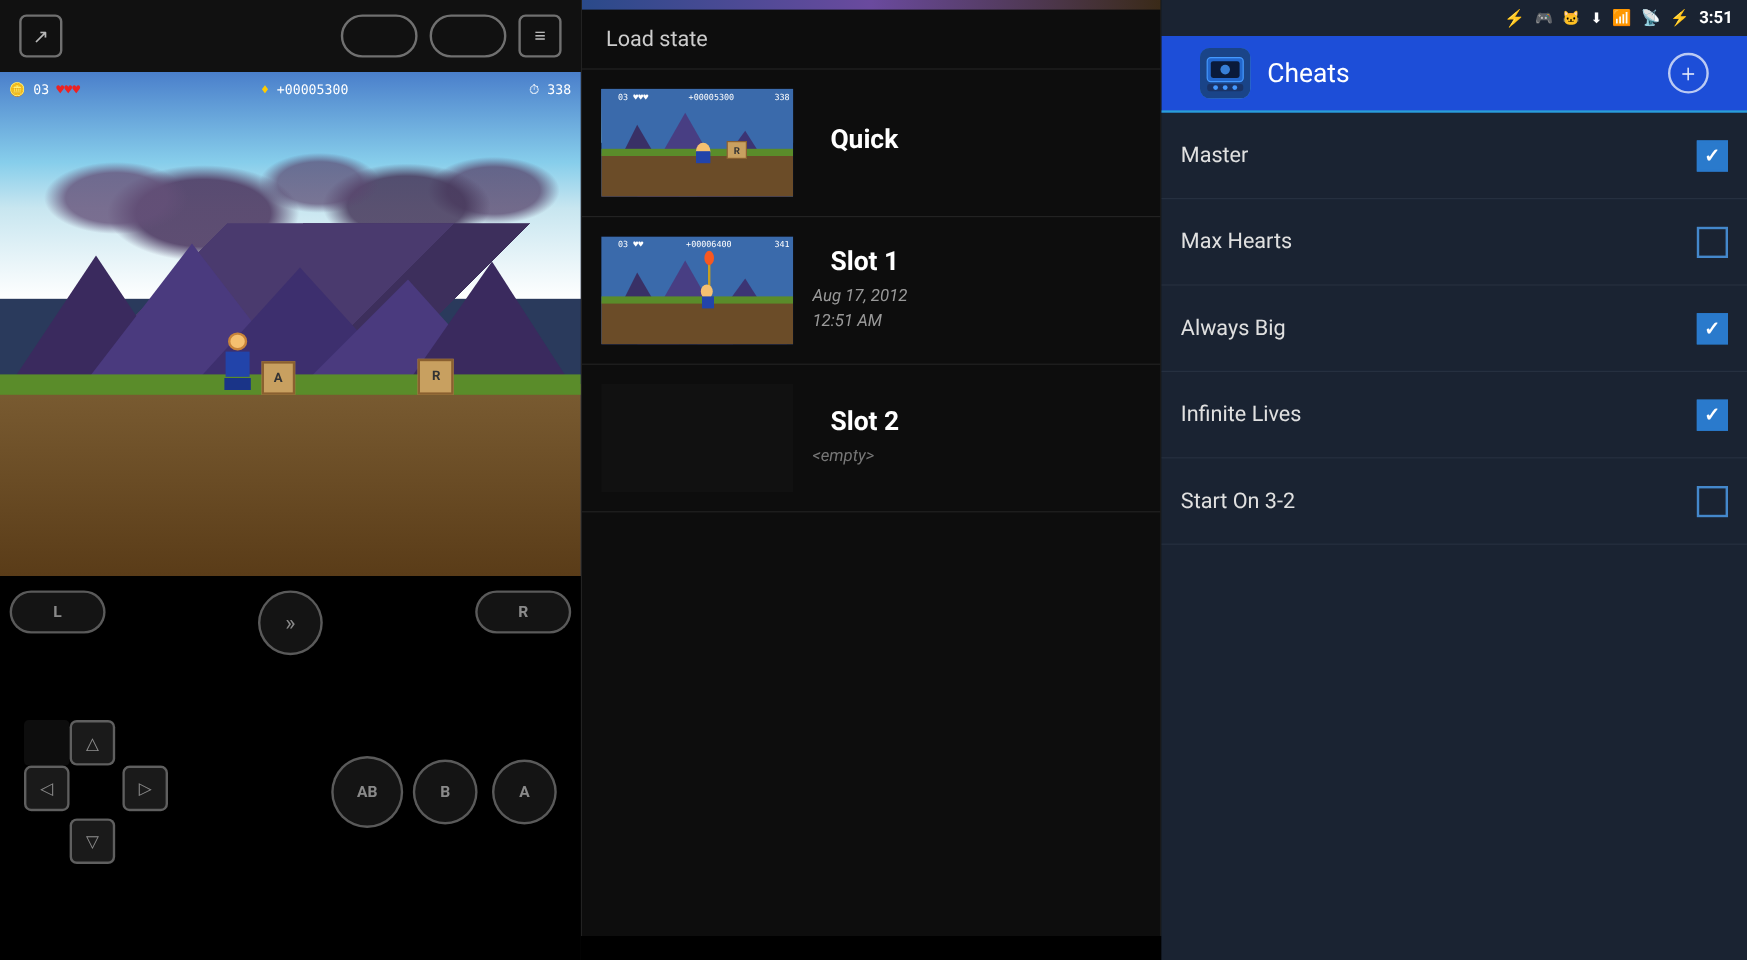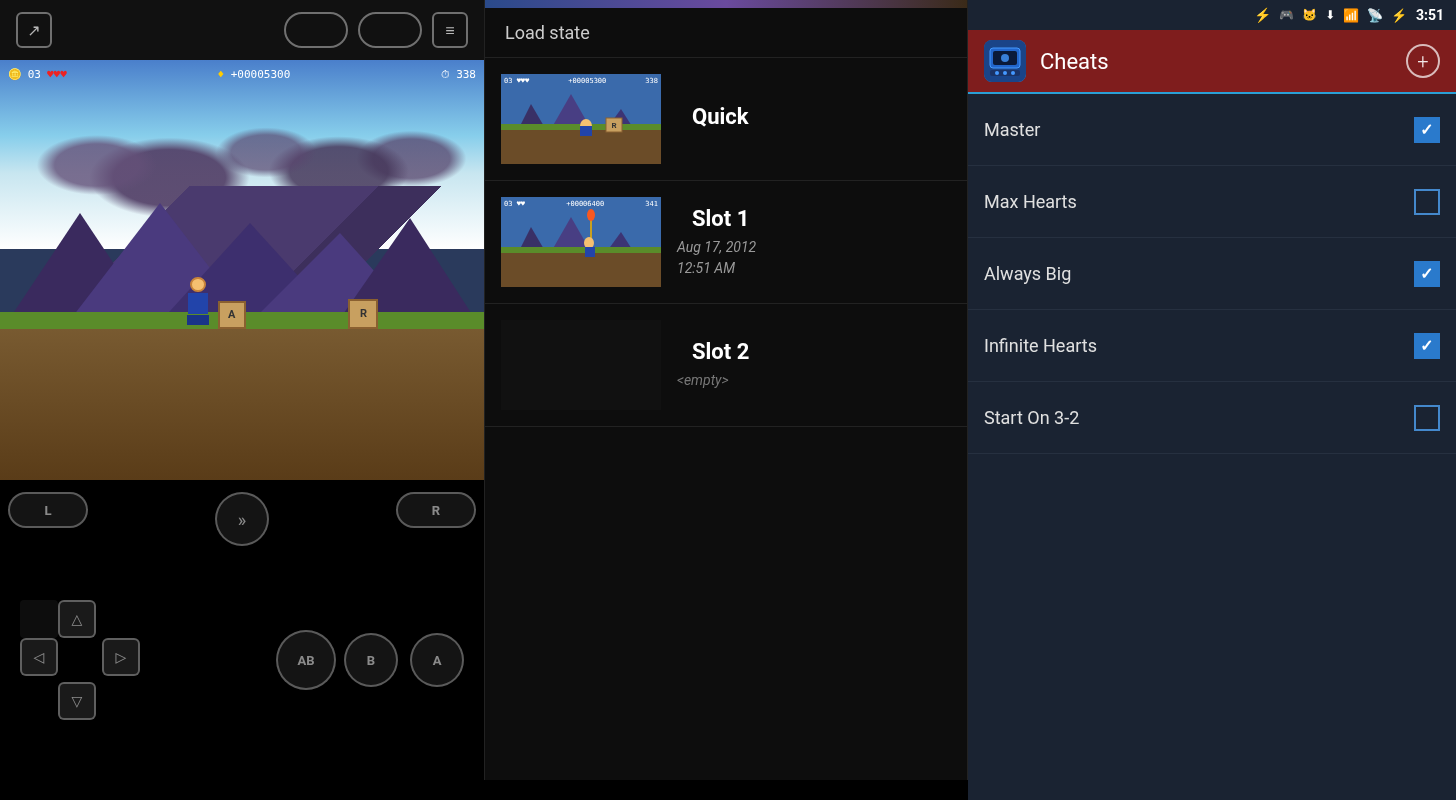--- a/index.html
+++ b/index.html
@@ -263,21 +263,21 @@
       height: 90px;
       background: #1a2a4a;
       flex-shrink: 0;
       overflow: hidden;
       position: relative;
     }
 
     .thumb-sky { position: absolute; top: 0; left: 0; right: 0; height: 50%; background: linear-gradient(180deg, #4a7fcb 0%, #87ceeb 100%); }
     .thumb-hud {
       position: absolute;
-      top: 3px; left: 3px; right: 3px;
+      top: 3px; left: 14px; right: 3px;
       display: flex;
       justify-content: space-between;
       font-size: 7px;
       color: #fff;
       font-family: monospace;
     }
 
     .load-slot-info {
       flex: 1;
     }
@@ -332,24 +332,24 @@
     }
 
     .status-time {
       color: #fff;
       font-size: 14px;
       font-weight: bold;
     }
 
     .cheats-title-bar {
       height: 64px;
-      background: #7f1d1d;
-      display: flex;
-      align-items: center;
-      padding: 0 16px;
+      background: #1d4ed8;
+      display: flex;
+      align-items: center;
+      padding: 0 32px;
       gap: 14px;
       border-bottom: 2px solid #2a9fd6;
       justify-content: flex-end;
     }
 
     .cheats-app-icon {
       width: 42px;
       height: 42px;
       background: linear-gradient(135deg, #2266aa, #4499dd);
       border-radius: 8px;
@@ -667,21 +667,21 @@
       <span class="cheat-item-name">Max Hearts</span>
       <div class="cheat-checkbox unchecked"></div>
     </div>
 
     <div class="cheat-item">
       <span class="cheat-item-name">Always Big</span>
       <div class="cheat-checkbox checked"></div>
     </div>
 
     <div class="cheat-item">
-      <span class="cheat-item-name">Infinite Hearts</span>
+      <span class="cheat-item-name">Infinite Lives</span>
       <div class="cheat-checkbox checked"></div>
     </div>
 
     <div class="cheat-item">
       <span class="cheat-item-name">Start On 3-2</span>
       <div class="cheat-checkbox unchecked"></div>
     </div>
 
   </div>
 </div>

